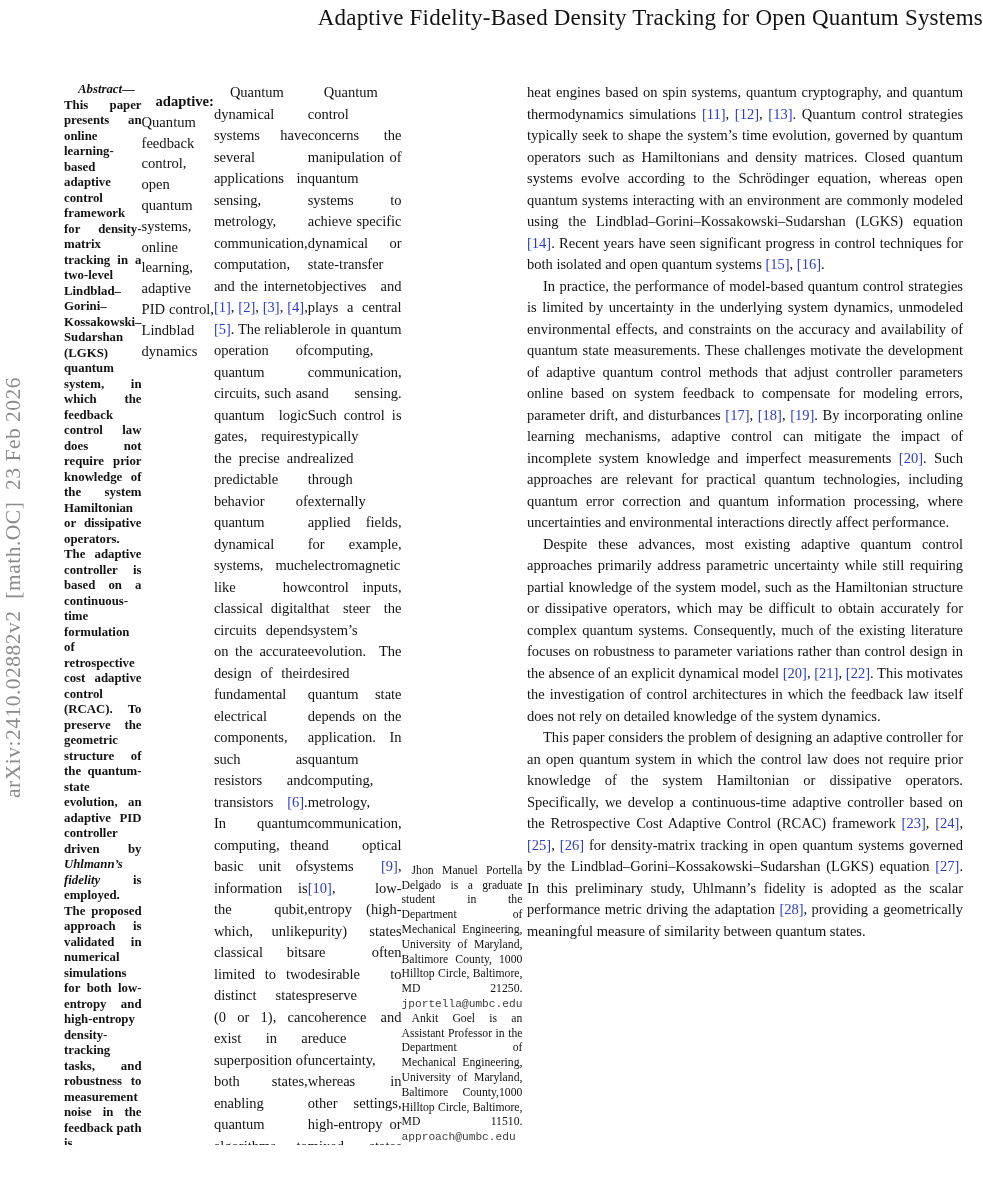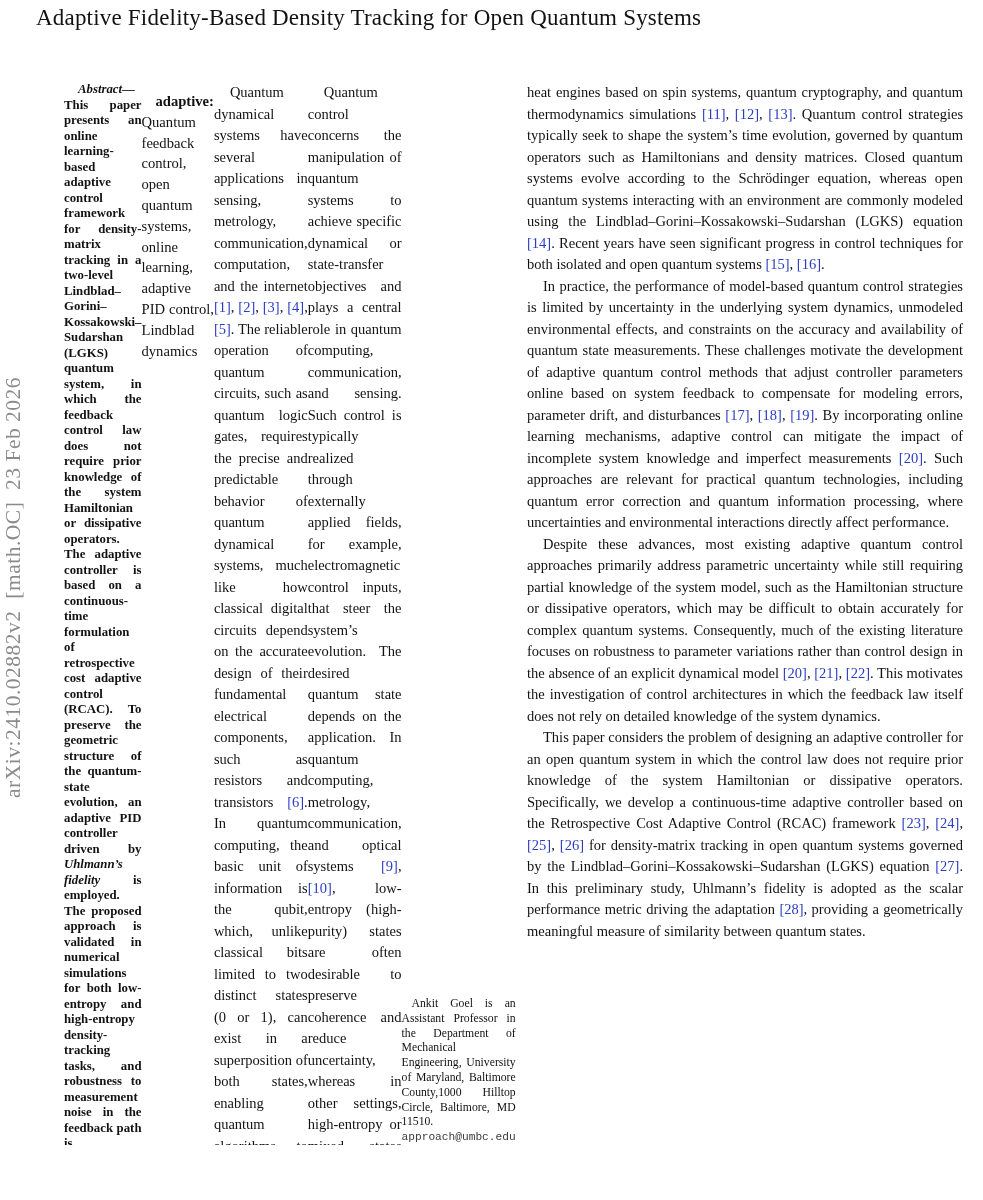--- a/index.html
+++ b/index.html
@@ -12,21 +12,21 @@
   .page { position: relative; width: 983px; height: 1200px; background: #fff; }
 
   
   .watermark {
     position: absolute; left: 1px; top: 235px; height: 705px; width: 34px;
     writing-mode: vertical-rl; transform: rotate(180deg);
     font-size: 21.5px; letter-spacing: 0.5px; white-space: pre;
     color: var(--wm, #8b8b8b); text-align: center;
   }
 
-  header { padding-top: 5px; text-align: left; padding-left: 36px; }
+  header { padding-top: 5px; text-align: right; padding-left: 36px; }
   h1.title { font-size: 23px; font-weight: normal; letter-spacing: 0.2px; }
   .authors { margin-top: 31px; font-size: 15.5px; }
 
   .columns {
     display: flex; gap: 27px;
     padding: 0 20px 0 64px;
     margin-top: 51px;
     height: 1063px; overflow: hidden;
   }
   .col { flex: 1 1 0; min-width: 0; }
@@ -85,20 +85,23 @@
         <strong>adaptive:</strong><span> Quantum feedback control, open quantum systems, online learning, adaptive PID control, Lindblad dynamics</span>
       </p>
 
 
       <p class="body indent">Quantum dynamical systems have several applications in sensing, metrology, communication, computation, and the internet <span class="cite">[1]</span>, <span class="cite">[2]</span>, <span class="cite">[3]</span>, <span class="cite">[4]</span>, <span class="cite">[5]</span>. The reliable operation of quantum circuits, such as quantum logic gates, requires the precise and predictable behavior of quantum dynamical systems, much like how classical digital circuits depend on the accurate design of their fundamental electrical components, such as resistors and transistors <span class="cite">[6]</span>. In quantum computing, the basic unit of information is the qubit, which, unlike classical bits limited to two distinct states (0 or 1), can exist in a superposition of both states, enabling quantum algorithms to perform computations exponentially faster than classical systems <span class="cite">[7]</span>, <span class="cite">[8]</span>. The successful realization of quantum devices thus depends on the precise control of quantum dynamical systems.</p>
 
       <p class="body indent">Quantum control concerns the manipulation of quantum systems to achieve specific dynamical or state-transfer objectives and plays a central role in quantum computing, communication, and sensing. Such control is typically realized through externally applied fields, for example, electromagnetic control inputs, that steer the system’s evolution. The desired quantum state depends on the application. In quantum computing, metrology, communication, and optical systems <span class="cite">[9]</span>, <span class="cite">[10]</span>, low-entropy (high-purity) states are often desirable to preserve coherence and reduce uncertainty, whereas in other settings, high-entropy or mixed states may be of interest when intrinsic randomness or thermal effects are central to the application. Examples of the latter include</p>
 
       <div class="footnotes">
         <p class="fn">
+          <span>Jhon Manuel Portella Delgado is a graduate student in the Department of Mechanical Engineering, University of Maryland, Baltimore County, 1000 Hilltop Circle, Baltimore, MD 21250. </span><a class="email">jportella@umbc.edu</a>
+        </p>
+        <p class="fn">
           <span>Ankit Goel is an Assistant Professor in the Department of Mechanical Engineering, University of Maryland, Baltimore County,1000 Hilltop Circle, Baltimore, MD 11510. </span><a class="email">approach@umbc.edu</a>
         </p>
       </div>
     </section>
 
     <section class="col right">
       <p class="body">heat engines based on spin systems, quantum cryptography, and quantum thermodynamics simulations <span class="cite">[11]</span>, <span class="cite">[12]</span>, <span class="cite">[13]</span>. Quantum control strategies typically seek to shape the system’s time evolution, governed by quantum operators such as Hamiltonians and density matrices. Closed quantum systems evolve according to the Schrödinger equation, whereas open quantum systems interacting with an environment are commonly modeled using the Lindblad–Gorini–Kossakowski–Sudarshan (LGKS) equation <span class="cite">[14]</span>. Recent years have seen significant progress in control techniques for both isolated and open quantum systems <span class="cite">[15]</span>, <span class="cite">[16]</span>.</p>
       <p class="body indent">In practice, the performance of model-based quantum control strategies is limited by uncertainty in the underlying system dynamics, unmodeled environmental effects, and constraints on the accuracy and availability of quantum state measurements. These challenges motivate the development of adaptive quantum control methods that adjust controller parameters online based on system feedback to compensate for modeling errors, parameter drift, and disturbances <span class="cite">[17]</span>, <span class="cite">[18]</span>, <span class="cite">[19]</span>. By incorporating online learning mechanisms, adaptive control can mitigate the impact of incomplete system knowledge and imperfect measurements <span class="cite">[20]</span>. Such approaches are relevant for practical quantum technologies, including quantum error correction and quantum information processing, where uncertainties and environmental interactions directly affect performance.</p>
       <p class="body indent">Despite these advances, most existing adaptive quantum control approaches primarily address parametric uncertainty while still requiring partial knowledge of the system model, such as the Hamiltonian structure or dissipative operators, which may be difficult to obtain accurately for complex quantum systems. Consequently, much of the existing literature focuses on robustness to parameter variations rather than control design in the absence of an explicit dynamical model <span class="cite">[20]</span>, <span class="cite">[21]</span>, <span class="cite">[22]</span>. This motivates the investigation of control architectures in which the feedback law itself does not rely on detailed knowledge of the system dynamics.</p>
       <p class="body indent">This paper considers the problem of designing an adaptive controller for an open quantum system in which the control law does not require prior knowledge of the system Hamiltonian or dissipative operators. Specifically, we develop a continuous-time adaptive controller based on the Retrospective Cost Adaptive Control (RCAC) framework <span class="cite">[23]</span>, <span class="cite">[24]</span>, <span class="cite">[25]</span>, <span class="cite">[26]</span> for density-matrix tracking in open quantum systems governed by the Lindblad–Gorini–Kossakowski–Sudarshan (LGKS) equation <span class="cite">[27]</span>. In this preliminary study, Uhlmann’s fidelity is adopted as the scalar performance metric driving the adaptation <span class="cite">[28]</span>, providing a geometrically meaningful measure of similarity between quantum states.</p>

